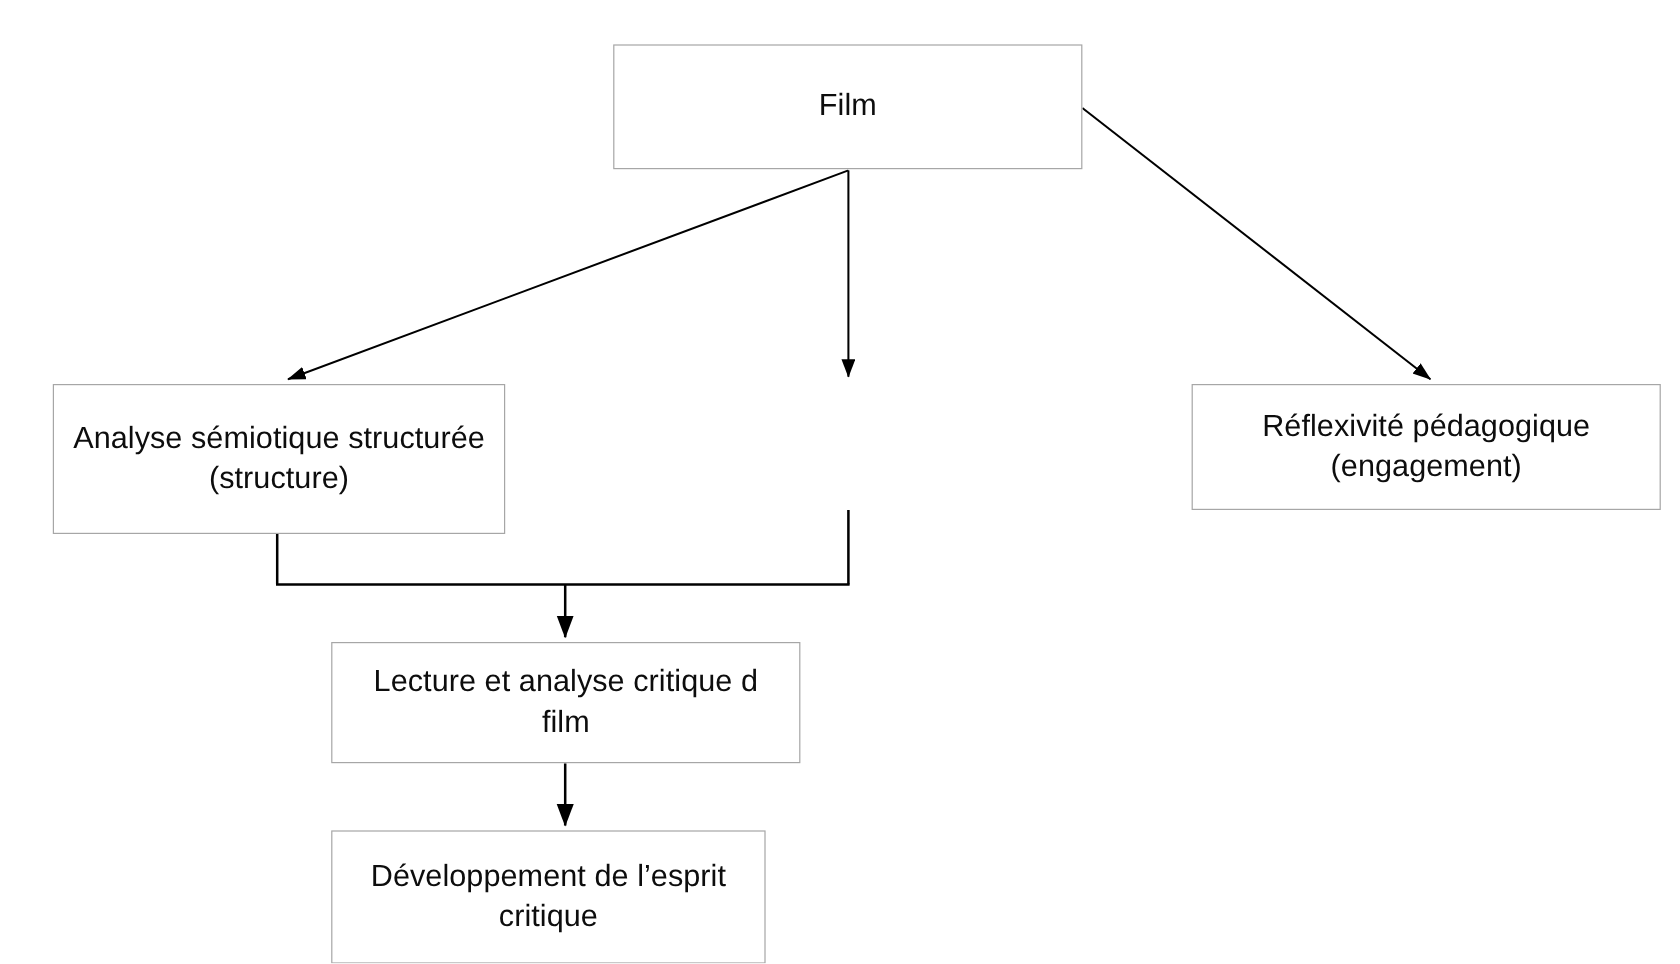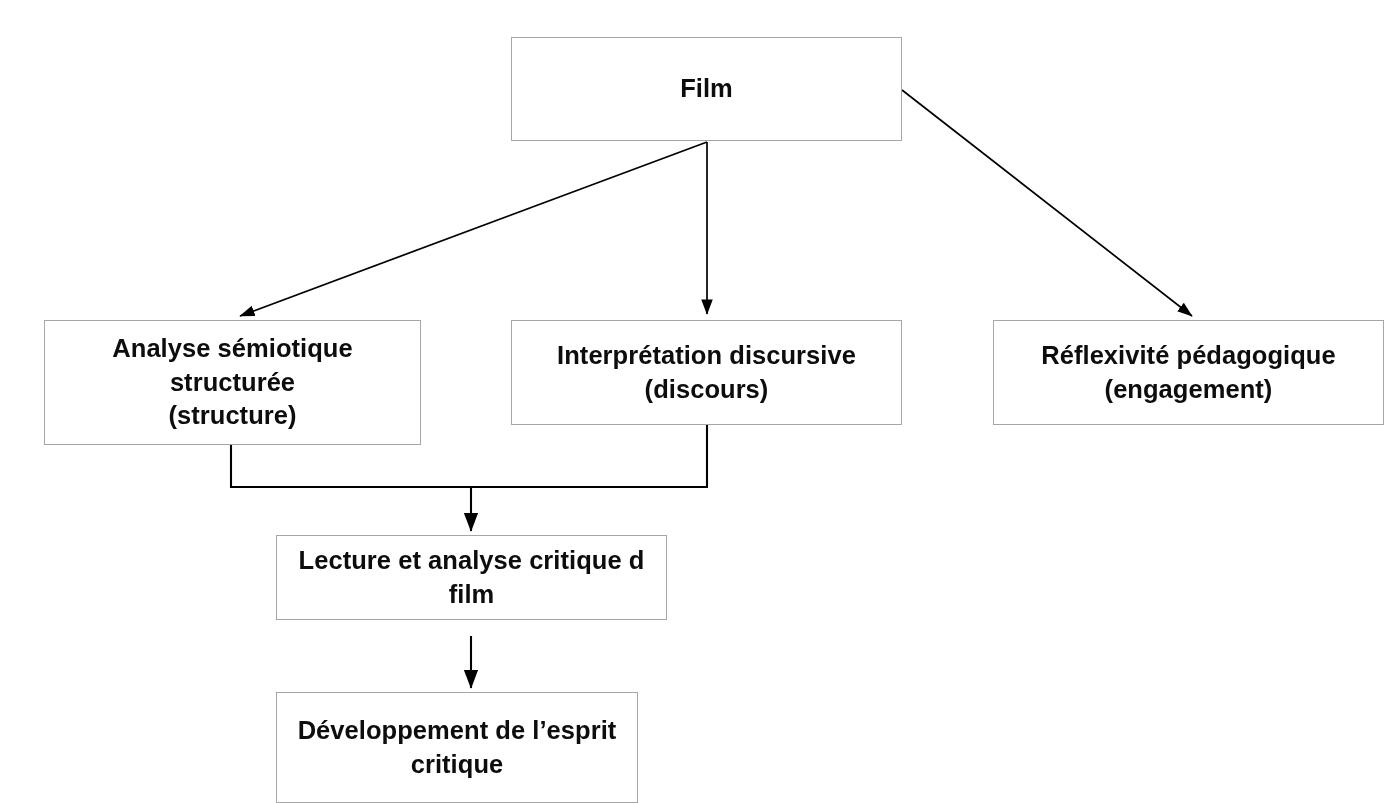--- a/index.html
+++ b/index.html
@@ -29,40 +29,39 @@
   }
   .node {
     position: absolute;
     box-sizing: border-box;
     background: #ffffff;
     border: 1.4px solid #a6a6a6;
     display: flex;
     align-items: center;
     justify-content: center;
     z-index: 2;
-    font-weight: bold;
   }
   .node-label {
     display: block;
     width: 100%;
     text-align: center;
     color: #0d0d0d;
     font-size: 25.5px;
     line-height: 1.32;
     letter-spacing: 0.05px;
     white-space: pre-line;
     padding: 0 8px;
     box-sizing: border-box;
   }
   
   #node-film        { left: 511px; top: 37px;  width: 391px; height: 104px; }
   #node-semiotique  { left: 44px;  top: 320px; width: 377px; height: 125px; }
   #node-discursive  { left: 511px; top: 320px; width: 391px; height: 105px; }
   #node-reflexivite { left: 993px; top: 320px; width: 391px; height: 105px; }
-  #node-lecture     { left: 276px; top: 535px; width: 391px; height: 85px; }
+  #node-lecture     { left: 276px; top: 535px; width: 391px; height: 101px; }
   #node-esprit      { left: 276px; top: 692px; width: 362px; height: 111px; }
 </style>
 </head>
 <body>
 
 <div id="canvas">
 
   <svg id="connector-layer" viewBox="0 0 1400 803" width="1400" height="803" xmlns="http://www.w3.org/2000/svg">
     <defs>
       <marker id="arrowhead" markerWidth="10" markerHeight="10" refX="8.6" refY="3.4" orient="auto" markerUnits="strokeWidth">
@@ -89,24 +88,20 @@
 
   <div class="node" id="node-film">
     <span class="node-label">Film</span>
   </div>
 
   <div class="node" id="node-semiotique">
     <span class="node-label">Analyse sémiotique structurée
 (structure)</span>
   </div>
 
-  <div class="node" id="node-discursive">
-    <span class="node-label">Interprétation discursive
-(discours)</span>
-  </div>
 
   <div class="node" id="node-reflexivite">
     <span class="node-label">Réflexivité pédagogique
 (engagement)</span>
   </div>
 
   <div class="node" id="node-lecture">
     <span class="node-label">Lecture et analyse critique d
 film</span>
   </div>

